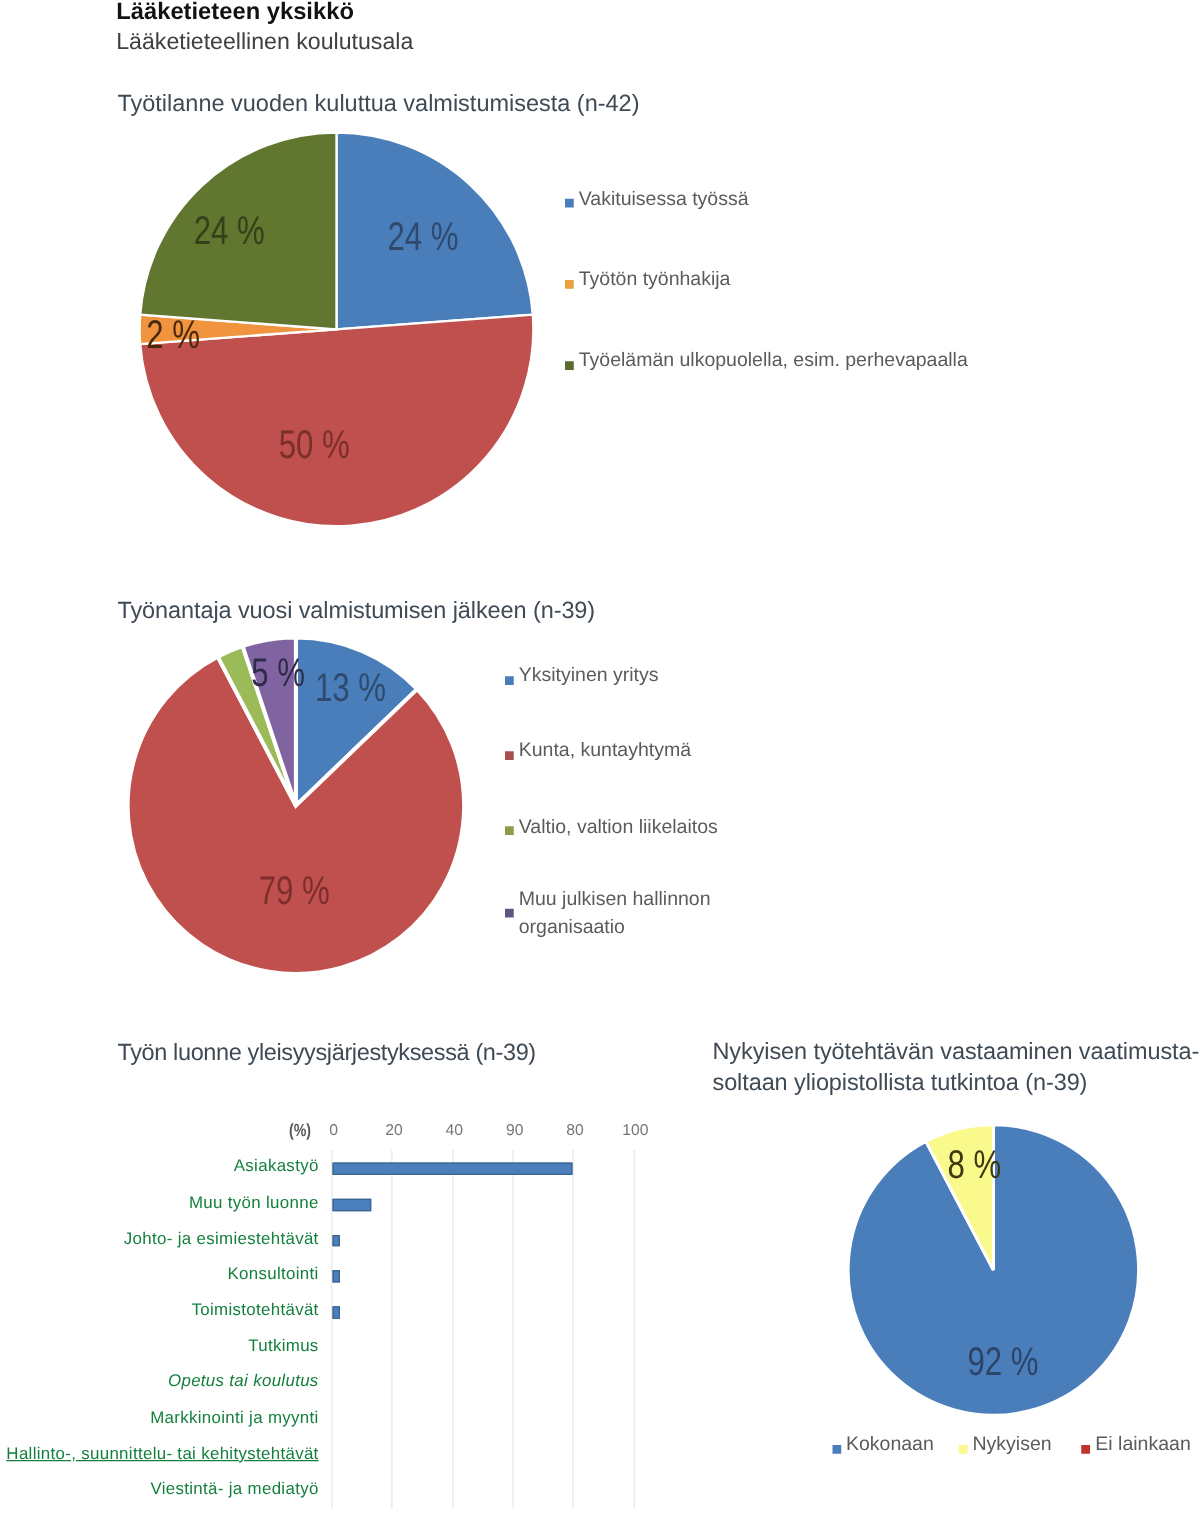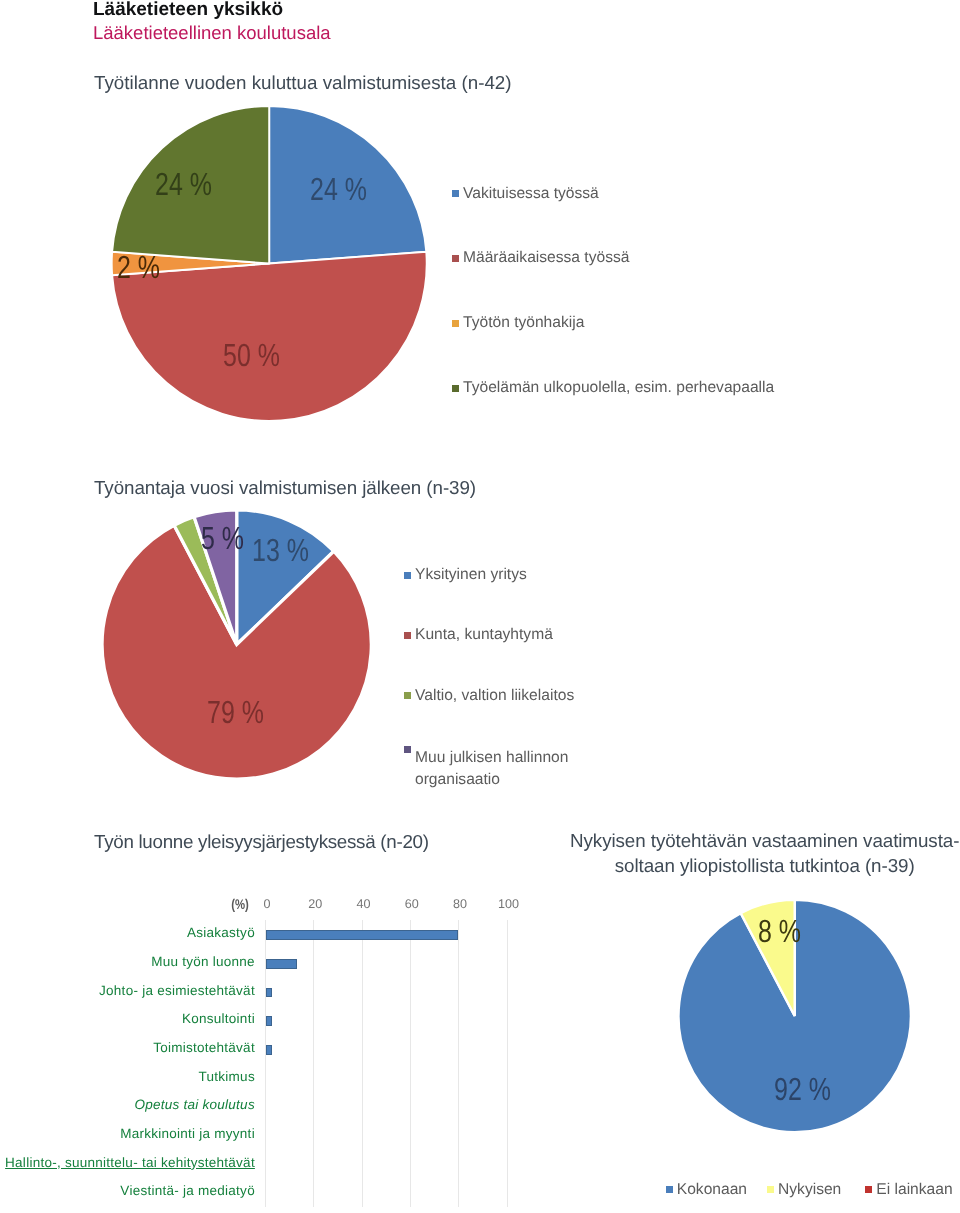--- a/index.html
+++ b/index.html
@@ -5,31 +5,31 @@
   html,body{margin:0;padding:0;}
   body{width:960px;height:1213px;background:#ffffff;
        font-family:"Liberation Sans",sans-serif;overflow:hidden;position:relative;
        -webkit-font-smoothing:antialiased;text-rendering:geometricPrecision;}
   .page{position:absolute;left:0;top:0;width:960px;height:1213px;background:#fff;}
   .abs{position:absolute;}
 
   
   #unit-name{left:93px;top:-1px;font-size:19px;font-weight:bold;color:#111214;
              white-space:nowrap;}
-  #field-name{left:93px;top:22px;font-size:18.5px;color:#be185d;white-space:nowrap;}
+  #field-name{left:93px;top:22px;font-size:18.5px;color:#404040;white-space:nowrap;}
 
   .chart-title{position:absolute;font-size:18.8px;color:#3f4a55;line-height:25px;
-               white-space:pre;text-align:center;}
+               white-space:pre;}
 
   
   .pielab{font-size:32px;color:#3a4553;white-space:nowrap;
           transform:scaleX(0.78);transform-origin:left top;}
 
   
-  .legitem{display:flex;align-items:flex-start;margin-top:34px;}
+  .legitem{display:flex;align-items:center;}
   .legsq{width:7px;height:7px;flex:0 0 auto;margin-top:6.5px;}
   .legtxt{font-size:15.6px;color:#5b5b5b;margin-left:4px;line-height:20px;
           white-space:nowrap;}
   .legtxt-wrap{white-space:normal;width:178px;line-height:22px;
                 margin-top:7px;}
   .legsq-wrap{margin-top:6.5px;}
 
   
   .catlab{position:absolute;font-size:13.5px;letter-spacing:0.26px;color:#15803d;
           text-align:right;white-space:nowrap;}
@@ -61,24 +61,20 @@
   <div class="abs pielab" style="left:222.6px;top:336.9px;color:#7b2f2d">50 %</div>
   <div class="abs pielab" style="left:117px;top:249.3px;color:#4a2a08">2 %</div>
   <div class="abs pielab" style="left:155px;top:166px;color:#334018">24 %</div>
 
   <div class="abs" style="left:452px;top:149.5px;">
     <div class="legitem" style="margin-bottom:44.9px">
       <span class="legsq" style="background:#4a7ebb"></span>
       <span class="legtxt">Vakituisessa työssä</span>
     </div>
     <div class="legitem" style="margin-bottom:44.9px">
-      <span class="legsq" style="background:#a9504f"></span>
-      <span class="legtxt">Määräaikaisessa työssä</span>
-    </div>
-    <div class="legitem" style="margin-bottom:44.9px">
       <span class="legsq" style="background:#e8a33d"></span>
       <span class="legtxt">Työtön työnhakija</span>
     </div>
     <div class="legitem">
       <span class="legsq" style="background:#5a6b2d"></span>
       <span class="legtxt">Työelämän ulkopuolella, esim. perhevapaalla</span>
     </div>
   </div>
 
   <div class="chart-title" style="left:94px;top:474.5px;letter-spacing:-0.07px">Työnantaja vuosi valmistumisen jälkeen (n-39)</div>
@@ -108,34 +104,34 @@
     <div class="legitem" style="margin-bottom:30px">
       <span class="legsq" style="background:#8a9e4b"></span>
       <span class="legtxt">Valtio, valtion liikelaitos</span>
     </div>
     <div class="legitem">
       <span class="legsq legsq-wrap" style="background:#5f5580"></span>
       <span class="legtxt legtxt-wrap">Muu julkisen hallinnon organisaatio</span>
     </div>
   </div>
 
-  <div class="chart-title" style="left:94px;top:828.5px;letter-spacing:-0.29px">Työn luonne yleisyysjärjestyksessä (n-20)</div>
+  <div class="chart-title" style="left:94px;top:828.5px;letter-spacing:-0.29px">Työn luonne yleisyysjärjestyksessä (n-39)</div>
 
   <div class="abs" id="bar-plot" style="left:0px;top:0px;width:960px;height:1213px;">
     <div class="ticklab" style="left:219.6px;top:895.8px;
          width:40px;font-weight:bold;font-size:14px;color:#595959;
          transform:scaleX(0.81);transform-origin:center top">(%)</div>
   <div class="grid" style="left: 265.1px; top: 919.9px; height: 286.8px;"></div>
       <div class="ticklab" style="left: 236.9px; top: 897px; width: 60px;">0</div>
       <div class="grid" style="left: 313.4px; top: 919.9px; height: 286.8px;"></div>
       <div class="ticklab" style="left: 285.2px; top: 897px; width: 60px;">20</div>
       <div class="grid" style="left: 361.7px; top: 919.9px; height: 286.8px;"></div>
       <div class="ticklab" style="left: 333.5px; top: 897px; width: 60px;">40</div>
       <div class="grid" style="left: 410px; top: 919.9px; height: 286.8px;"></div>
-      <div class="ticklab" style="left: 381.8px; top: 897px; width: 60px;">60</div>
+      <div class="ticklab" style="left: 381.8px; top: 897px; width: 60px;">90</div>
       <div class="grid" style="left: 458.3px; top: 919.9px; height: 286.8px;"></div>
       <div class="ticklab" style="left: 430.1px; top: 897px; width: 60px;">80</div>
       <div class="grid" style="left: 506.6px; top: 919.9px; height: 286.8px;"></div>
       <div class="ticklab" style="left: 478.4px; top: 897px; width: 60px;">100</div>
       <div class="catlab" style="right: 705.1px; top: 925.24px;">Asiakastyö</div>
       <div class="bar" style="left: 265.6px; top: 930.24px; width: 191.993px; height: 9.6px;"></div>
       <div class="catlab" style="right: 705.1px; top: 953.92px;">Muu työn luonne</div>
       <div class="bar" style="left: 265.6px; top: 958.92px; width: 30.912px; height: 9.6px;"></div>
       <div class="catlab" style="right: 705.1px; top: 982.6px;">Johto- ja esimiestehtävät</div>
       <div class="bar" style="left: 265.6px; top: 987.6px; width: 6.279px; height: 9.6px;"></div>

